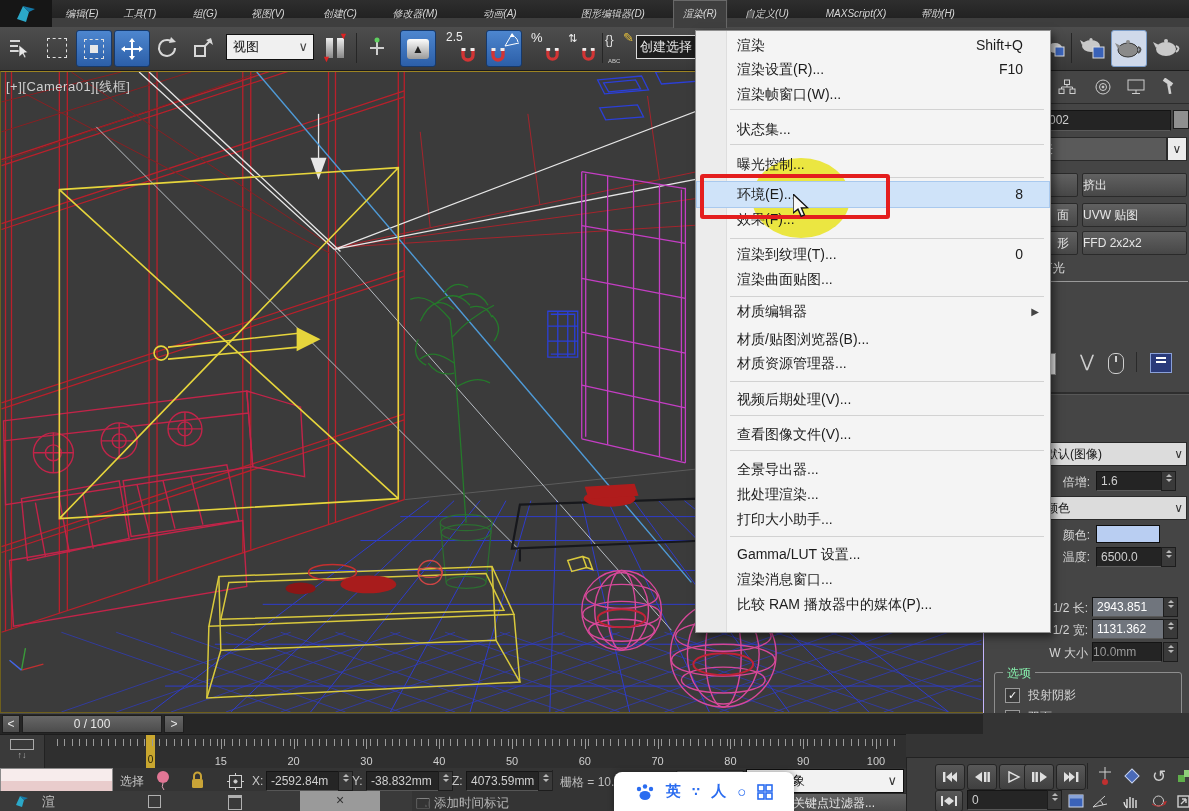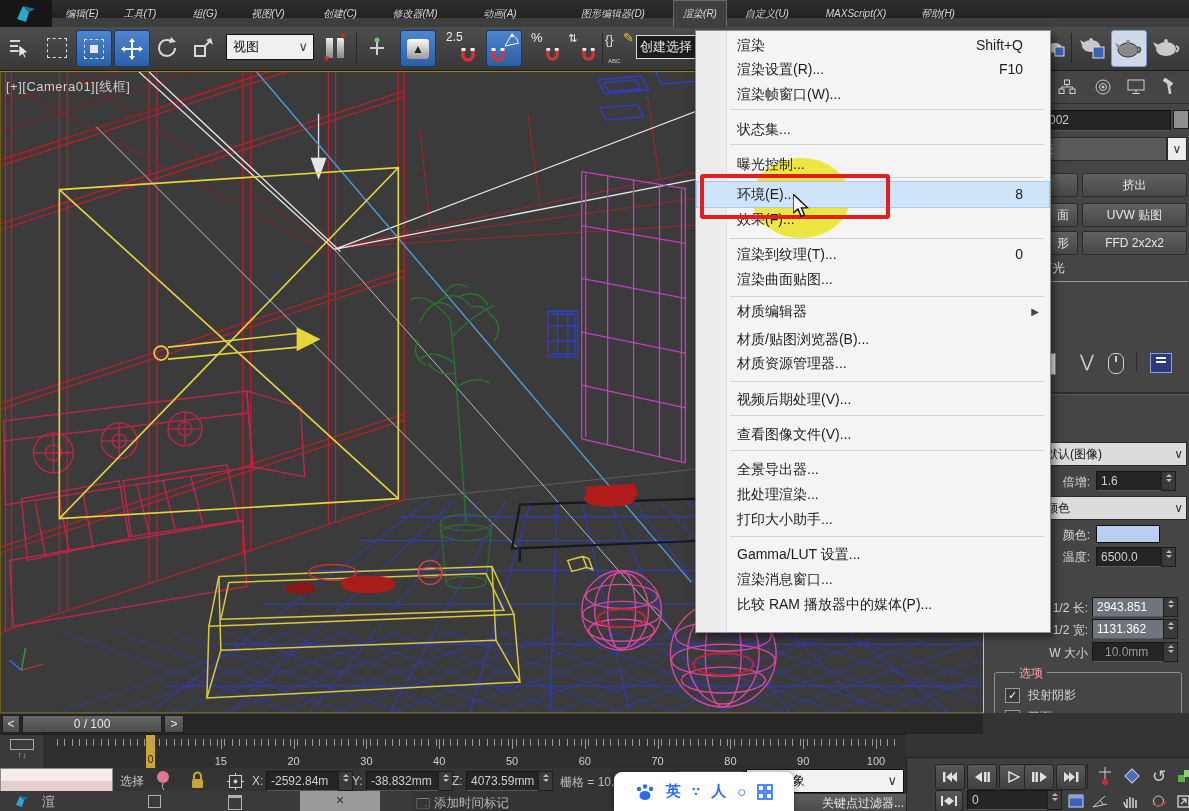--- a/index.html
+++ b/index.html
@@ -19,29 +19,29 @@
   .dash{width:18px;height:18px;border:1.5px dashed #e0e0e0;}
   
   #viewport{left:0;top:70px;width:983px;height:643px;background:#3b3b3b;border-top:2px solid #9d8422;border-left:1px solid #6e5f1c;border-bottom:1px solid #6e5f1c;box-sizing:border-box;}
   #vplabel{left:6px;top:78px;color:#cfcfcf;font-size:13px;z-index:5;letter-spacing:.5px;}
   
   #cmd{left:983px;top:70px;width:206px;height:698px;background:#454545;border-left:1px solid #c4b5fd;box-sizing:border-box;color:#d6d6d6;font-size:12px;}
   .ptab{position:absolute;top:3px;width:30px;height:27px;display:flex;align-items:center;justify-content:center;color:#cfcfcf;}
   .fld{position:absolute;background:#242424;border:1px solid #141414;border-bottom-color:#5a5a5a;color:#cfcfcf;font-size:12px;line-height:18px;overflow:hidden;white-space:nowrap;}
   .fld.lit{background:#70757d;color:#fff;}
   .fld.dim{color:#9a9a9a;}
-  .pbtn{position:absolute;background:linear-gradient(#616161,#474747);border:1px solid #2a2a2a;border-radius:2px;color:#e6e6e6;font-size:12px;text-align:center;line-height:22px;overflow:hidden;white-space:nowrap;}
+  .pbtn{position:absolute;background:linear-gradient(#616161,#474747);border:1px solid #2a2a2a;border-radius:2px;color:#e6e6e6;font-size:12px;text-align:left;line-height:22px;overflow:hidden;white-space:nowrap;}
   .ddl{position:absolute;background:#dcdcdc;color:#141414;font-size:12px;line-height:22px;border:1px solid #2a2a2a;}
   .ddl .arr{position:absolute;right:3px;top:0;color:#333;}
   .spin{position:absolute;width:13px;height:18px;background:#3a3a3a;border:1px solid #1d1d1d;}
   .spin i{display:block;width:0;height:0;border:3.5px solid transparent;margin:2px auto 0;}
   .spin i.up{border-bottom-color:#b8b8b8;border-top-width:0;}
   .spin i.dn{border-top-color:#b8b8b8;border-bottom-width:0;}
   .grp{position:absolute;border:1px solid #8d8d8d;border-radius:3px;}
-  .grp .leg{position:absolute;top:-8px;left:20px;background:#454545;padding:0 4px;font-size:12px;color:#fca5a5;}
+  .grp .leg{position:absolute;top:-8px;left:8px;background:#454545;padding:0 4px;font-size:12px;color:#86efac;}
   .cbrow{position:absolute;left:10px;height:16px;display:flex;align-items:center;gap:8px;}
   .cb{width:13px;height:13px;background:#3a3a3a;border:1px solid #9a9a9a;color:#fff;font-size:11px;line-height:13px;text-align:center;}
   
   #bottomui{left:0;top:713px;width:1189px;height:98px;background:#343434;color:#c8c8c8;font-size:12px;}
   #tslider{position:absolute;left:0;top:0;width:983px;height:20px;background:#262626;border-top:1px solid #4a4a4a;}
   .tsbtn{position:absolute;top:1px;height:18px;background:linear-gradient(#676767,#4c4c4c);border:1px solid #1e1e1e;color:#e8e8e8;text-align:center;line-height:17px;box-sizing:border-box;}
   #ruler{position:absolute;left:0;top:21px;width:906px;height:33px;background:#2f2f2f;border-top:1px solid #1d1d1d;}
   .tick{position:absolute;top:4px;width:1px;background:#9a9a9a;}
   .tlab{position:absolute;bottom:1px;transform:translateX(-50%);font-size:11px;color:#cfcfcf;}
   #marker{position:absolute;left:146px;top:0;width:9px;height:33px;background:#c9a72f;color:#2a2408;font-size:10px;text-align:center;line-height:50px;}
@@ -448,21 +448,21 @@
         <i class="up"></i>
         <i class="dn"></i>
       </div>
     <div class="abs" style="left:24px;top:552px;width:80px;text-align:right">1/2 宽:</div>
     <div class="fld lit" style="left:108px;top:549px;width:68px;height:18px;padding-left:4px">1131.362</div>
     <div class="spin" style="left:179px;top:549px">
         <i class="up"></i>
         <i class="dn"></i>
       </div>
     <div class="abs" style="left:24px;top:575px;width:80px;text-align:right">W 大小</div>
-    <div class="fld dim" style="left:108px;top:572px;width:68px;height:18px;padding-left:12px">10.0mm</div>
+    <div class="fld dim" style="left:108px;top:572px;width:68px;height:18px;padding-left:0">10.0mm</div>
     <div class="spin" style="left:179px;top:572px">
         <i class="up"></i>
         <i class="dn"></i>
       </div>
 
     <div class="grp" style="left:10px;top:602px;width:186px;height:88px">
       <span class="leg">选项</span>
       <div id="optrows">
           <div class="cbrow" style="top: 14px;">
             <div class="cb">✓</div>

